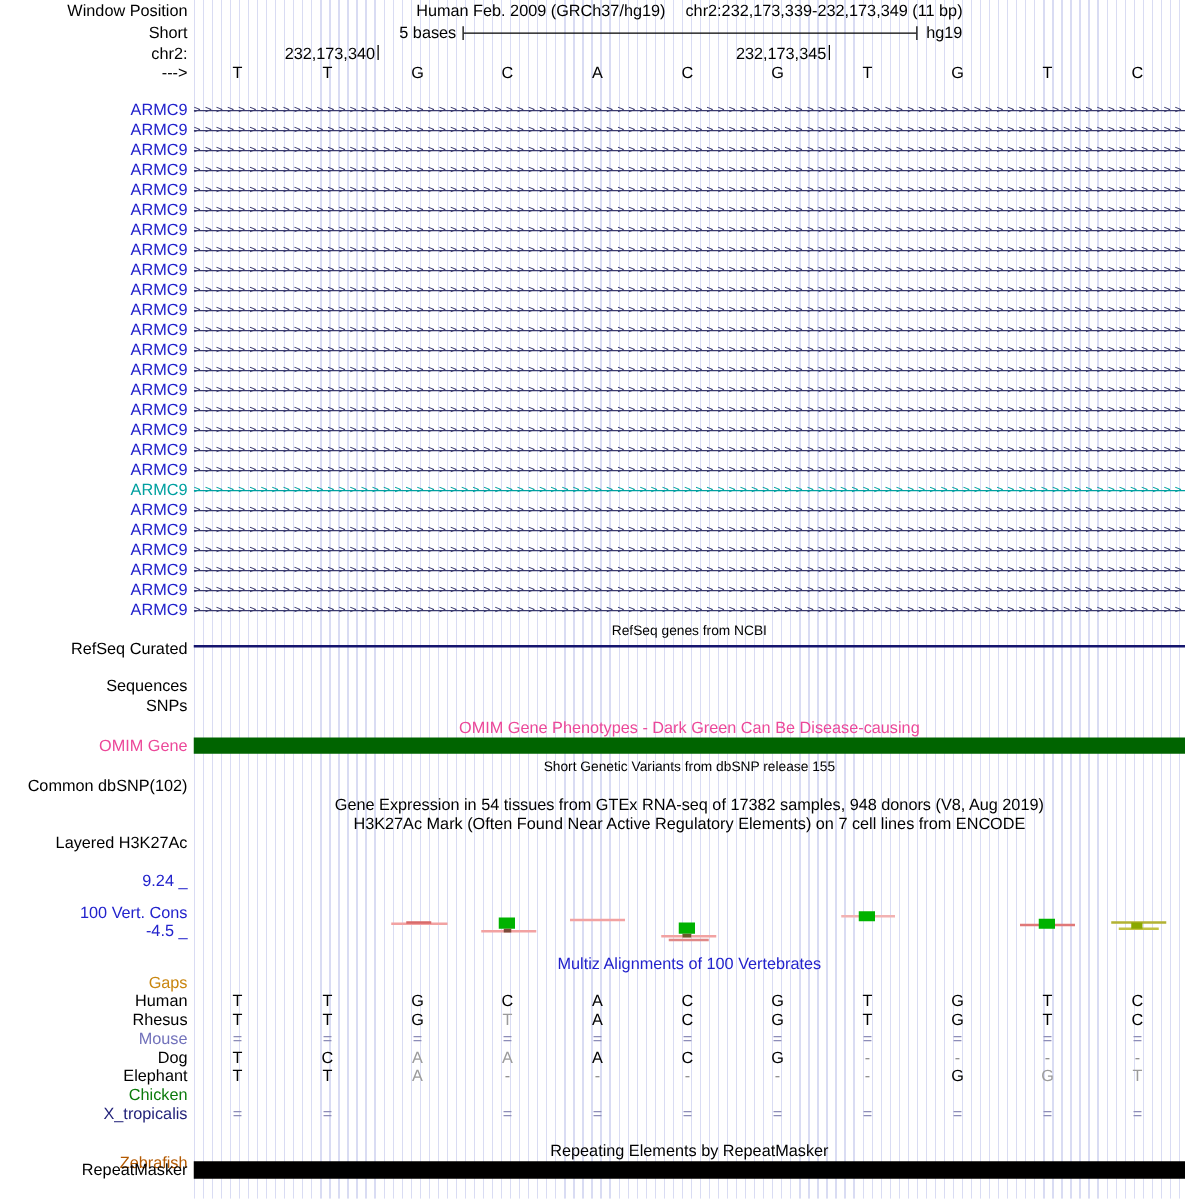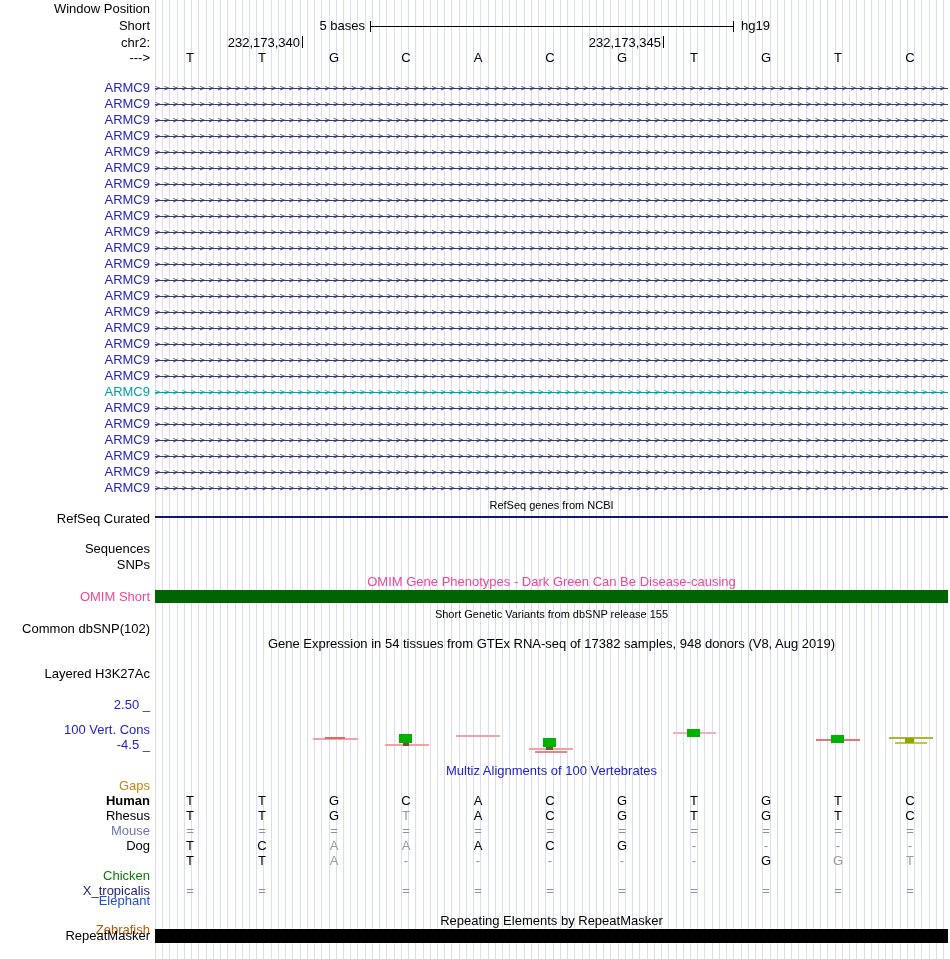--- a/index.html
+++ b/index.html
@@ -27,20 +27,21 @@
   .bar{position:absolute;left:155px;width:793px}
   .mark{position:absolute}
 </style>
 </head>
 <body>
 
 <div class="page">
   <div class="grid"></div>
 
   <div class="row-label" style="top:1px">Window Position</div>
+  <div class="center-text" style="top:1px"><span>Human Feb. 2009 (GRCh37/hg19)</span><span style="margin-left:16px">chr2:232,173,339-232,173,349 (11 bp)</span></div>
 
   <div class="row-label" style="top:18px">Short</div>
   <div class="abs" style="left:155px;top:18px;width:210px;text-align:right;line-height:16px">5 bases</div>
   <div class="scalebar"></div>
   <div class="abs" style="left:741px;top:18px;line-height:16px">hg19</div>
 
   <div class="row-label" style="top:35px">chr2:</div>
   <div class="abs" style="left:155px;top:35px;width:145px;text-align:right;line-height:16px">232,173,340</div>
   <div class="tick" style="left:302px;top:36px"></div>
   <div class="abs" style="left:503px;top:35px;width:158px;text-align:right;line-height:16px">232,173,345</div>
@@ -195,30 +196,31 @@
     </div>
 
   <div class="center-text small" style="top:497px">RefSeq genes from NCBI</div>
   <div class="row-label" style="top:511px">RefSeq Curated</div>
   <div class="abs" style="left:155px;top:516px;width:793px;height:2px;background:#15156e"></div>
 
   <div class="row-label" style="top:541px">Sequences</div>
   <div class="row-label" style="top:557px">SNPs</div>
 
   <div class="center-text dkgreen" style="top:574px">OMIM Gene Phenotypes - Dark Green Can Be Disease-causing</div>
-  <div class="row-label dkgreen" style="top:589px">OMIM Short</div>
+  <div class="row-label dkgreen" style="top:589px">OMIM Gene</div>
   <div class="bar" style="top:590px;height:13px;background:#006400"></div>
 
   <div class="center-text small" style="top:606px">Short Genetic Variants from dbSNP release 155</div>
   <div class="row-label" style="top:621px">Common dbSNP(102)</div>
 
   <div class="center-text" style="top:636px">Gene Expression in 54 tissues from GTEx RNA-seq of 17382 samples, 948 donors (V8, Aug 2019)</div>
+  <div class="center-text" style="top:651px">H3K27Ac Mark (Often Found Near Active Regulatory Elements) on 7 cell lines from ENCODE</div>
   <div class="row-label" style="top:666px">Layered H3K27Ac</div>
 
-  <div class="row-label blue" style="top:697px">2.50 _</div>
+  <div class="row-label blue" style="top:697px">9.24 _</div>
   <div class="row-label blue" style="top:722px">100 Vert. Cons</div>
   <div class="row-label blue" style="top:737px">-4.5 _</div>
   <div id="cons-marks">
       <div class="mark" style="left: 313px; top: 738px; width: 45px; height: 2px; background: rgb(242, 162, 162);"></div>
       <div class="mark" style="left: 325px; top: 737px; width: 20px; height: 2px; background: rgb(217, 106, 106);"></div>
       <div class="mark" style="left: 385px; top: 744px; width: 44px; height: 2px; background: rgb(242, 162, 162);"></div>
       <div class="mark" style="left: 399px; top: 734px; width: 13px; height: 9px; background: rgb(0, 178, 0);"></div>
       <div class="mark" style="left: 403px; top: 743px; width: 6px; height: 3px; background: rgb(122, 74, 58);"></div>
       <div class="mark" style="left: 456px; top: 735px; width: 44px; height: 2px; background: rgb(242, 162, 162);"></div>
       <div class="mark" style="left: 543px; top: 738px; width: 13px; height: 9px; background: rgb(0, 178, 0);"></div>
@@ -230,21 +232,21 @@
       <div class="mark" style="left: 816px; top: 739px; width: 44px; height: 2px; background: rgb(224, 120, 120);"></div>
       <div class="mark" style="left: 831px; top: 735px; width: 13px; height: 8px; background: rgb(0, 178, 0);"></div>
       <div class="mark" style="left: 889px; top: 737px; width: 44px; height: 2px; background: rgb(178, 178, 51);"></div>
       <div class="mark" style="left: 895px; top: 742px; width: 32px; height: 2px; background: rgb(194, 194, 68);"></div>
       <div class="mark" style="left: 905px; top: 738px; width: 9px; height: 5px; background: rgb(138, 168, 0);"></div>
     </div>
 
   <div class="center-text blue" style="top:763px">Multiz Alignments of 100 Vertebrates</div>
   <div id="species-rows">
       <div class="row-label" style="top: 778px; color: rgb(201, 134, 15); line-height: 15px;">Gaps</div>
-      <div class="row-label" style="top: 793px; color: rgb(0, 0, 0); line-height: 15px; font-weight: bold;">Human</div>
+      <div class="row-label" style="top: 793px; color: rgb(0, 0, 0); line-height: 15px;">Human</div>
       <div class="sp-base" style="left: 190px; top: 793px; color: rgb(0, 0, 0);">T</div>
       <div class="sp-base" style="left: 262px; top: 793px; color: rgb(0, 0, 0);">T</div>
       <div class="sp-base" style="left: 334px; top: 793px; color: rgb(0, 0, 0);">G</div>
       <div class="sp-base" style="left: 406px; top: 793px; color: rgb(0, 0, 0);">C</div>
       <div class="sp-base" style="left: 478px; top: 793px; color: rgb(0, 0, 0);">A</div>
       <div class="sp-base" style="left: 550px; top: 793px; color: rgb(0, 0, 0);">C</div>
       <div class="sp-base" style="left: 622px; top: 793px; color: rgb(0, 0, 0);">G</div>
       <div class="sp-base" style="left: 694px; top: 793px; color: rgb(0, 0, 0);">T</div>
       <div class="sp-base" style="left: 766px; top: 793px; color: rgb(0, 0, 0);">G</div>
       <div class="sp-base" style="left: 838px; top: 793px; color: rgb(0, 0, 0);">T</div>
@@ -278,21 +280,21 @@
       <div class="sp-base" style="left: 262px; top: 838px; color: rgb(0, 0, 0);">C</div>
       <div class="sp-base" style="left: 334px; top: 838px; color: rgb(155, 155, 155);">A</div>
       <div class="sp-base" style="left: 406px; top: 838px; color: rgb(155, 155, 155);">A</div>
       <div class="sp-base" style="left: 478px; top: 838px; color: rgb(0, 0, 0);">A</div>
       <div class="sp-base" style="left: 550px; top: 838px; color: rgb(0, 0, 0);">C</div>
       <div class="sp-base" style="left: 622px; top: 838px; color: rgb(0, 0, 0);">G</div>
       <div class="sp-base" style="left: 694px; top: 838px; color: rgb(141, 141, 141);">-</div>
       <div class="sp-base" style="left: 766px; top: 838px; color: rgb(141, 141, 141);">-</div>
       <div class="sp-base" style="left: 838px; top: 838px; color: rgb(141, 141, 141);">-</div>
       <div class="sp-base" style="left: 910px; top: 838px; color: rgb(141, 141, 141);">-</div>
-      <div class="row-label" style="top: 853px; color: #1d4ed8; line-height: 15px; margin-top: 40px;">Elephant</div>
+      <div class="row-label" style="top: 853px; color: #000000; line-height: 15px;">Elephant</div>
       <div class="sp-base" style="left: 190px; top: 853px; color: rgb(0, 0, 0);">T</div>
       <div class="sp-base" style="left: 262px; top: 853px; color: rgb(0, 0, 0);">T</div>
       <div class="sp-base" style="left: 334px; top: 853px; color: rgb(155, 155, 155);">A</div>
       <div class="sp-base" style="left: 406px; top: 853px; color: rgb(141, 141, 141);">-</div>
       <div class="sp-base" style="left: 478px; top: 853px; color: rgb(141, 141, 141);">-</div>
       <div class="sp-base" style="left: 550px; top: 853px; color: rgb(141, 141, 141);">-</div>
       <div class="sp-base" style="left: 622px; top: 853px; color: rgb(141, 141, 141);">-</div>
       <div class="sp-base" style="left: 694px; top: 853px; color: rgb(141, 141, 141);">-</div>
       <div class="sp-base" style="left: 766px; top: 853px; color: rgb(0, 0, 0);">G</div>
       <div class="sp-base" style="left: 838px; top: 853px; color: rgb(155, 155, 155);">G</div>

